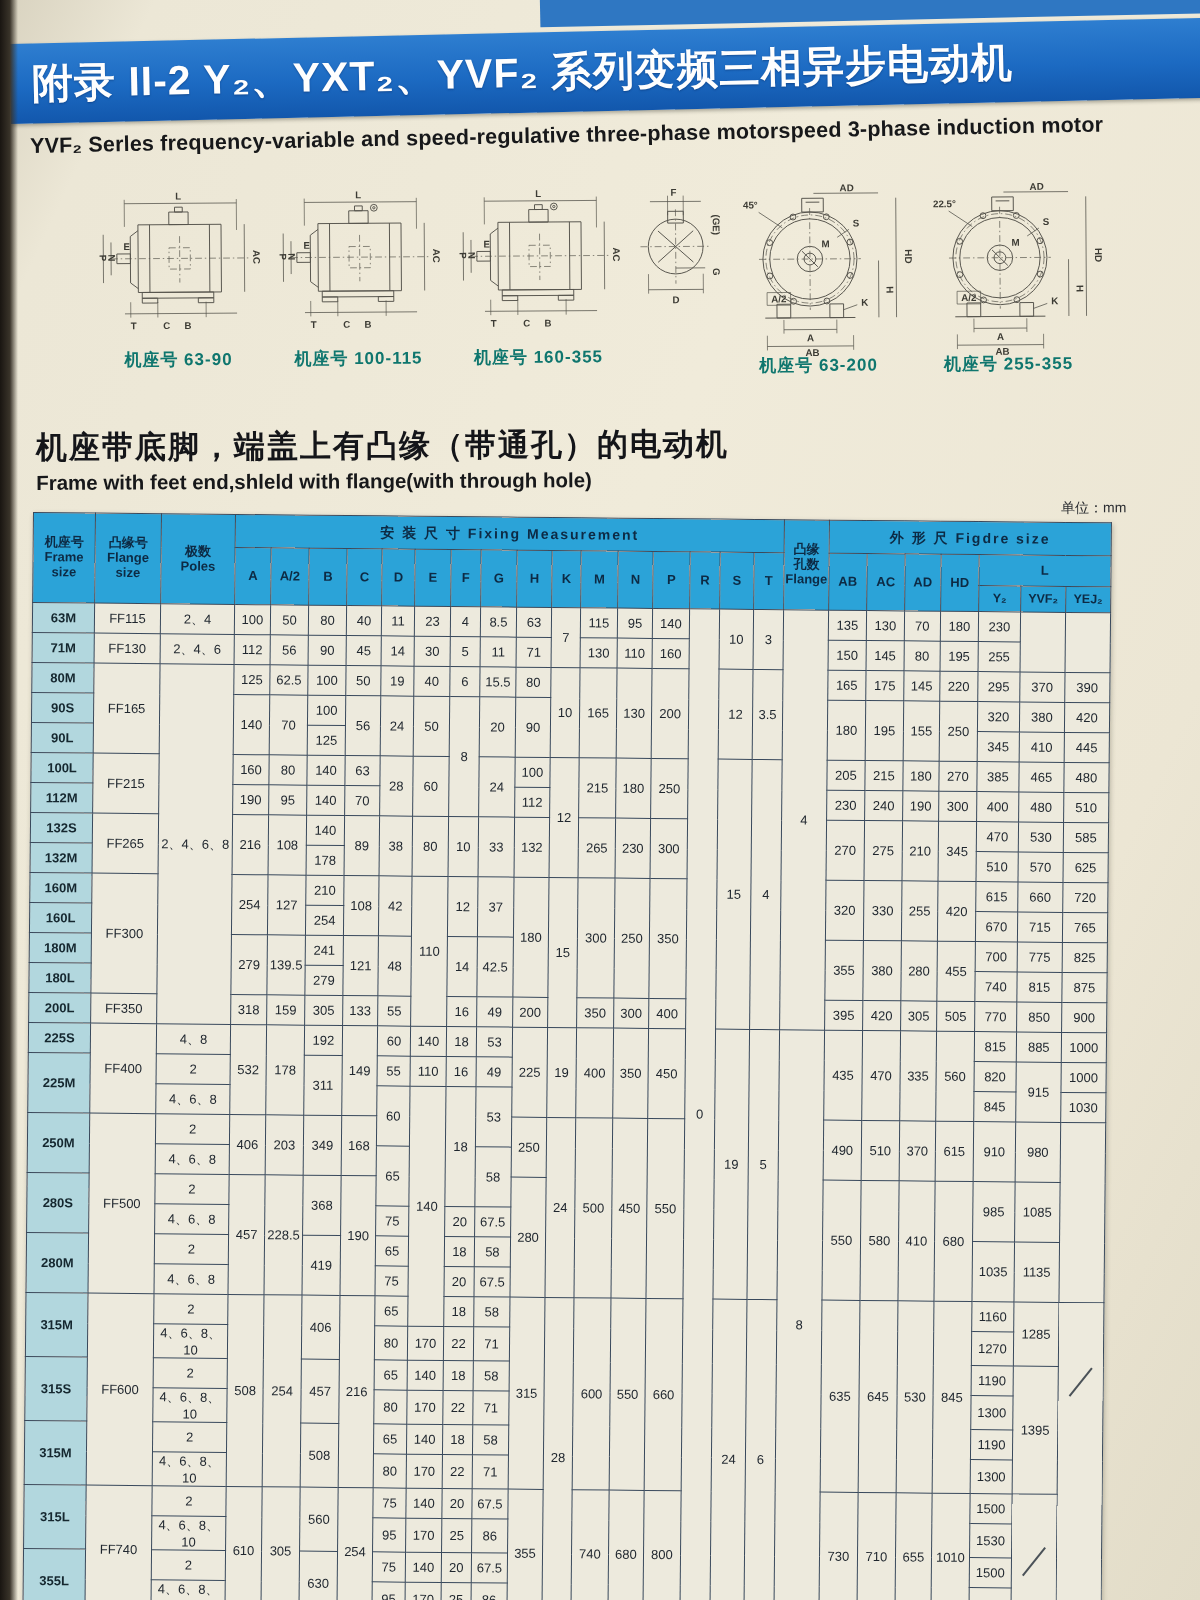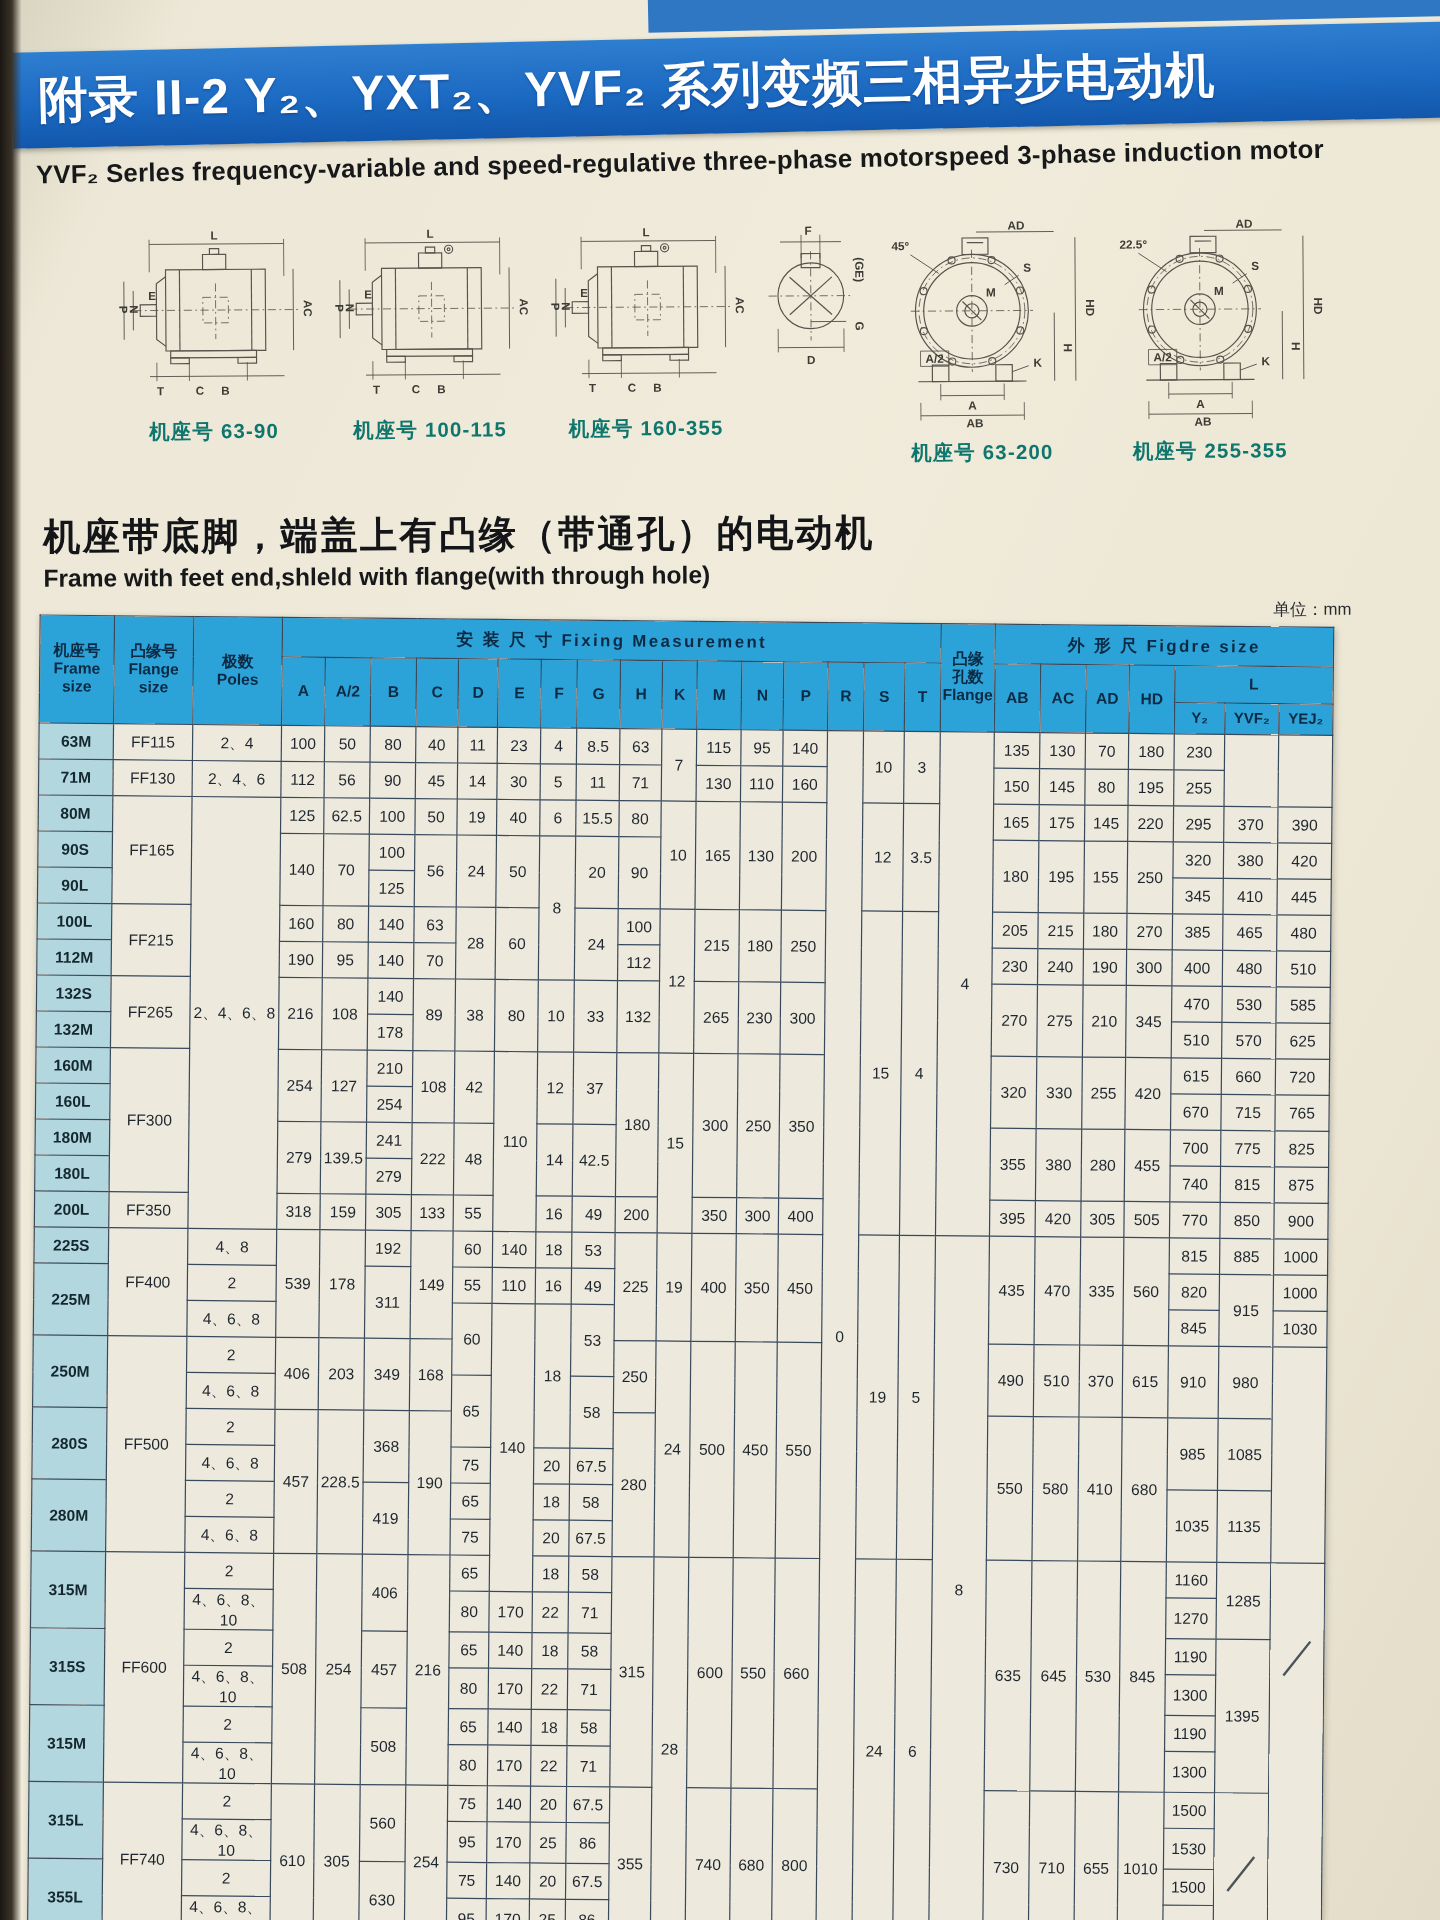--- a/index.html
+++ b/index.html
@@ -19,21 +19,21 @@
   .banner-title{color:#fefefe;font-size:41px;font-weight:bold;letter-spacing:1px;
     padding-left:22px;white-space:nowrap;text-shadow:0 1px 2px rgba(0,30,80,.4);}
   .subtitle{position:absolute;left:30px;top:134px;width:1150px;
     font-size:21.5px;font-weight:bold;color:#17181a;transform:rotate(-1.15deg);
     transform-origin:left center;white-space:nowrap;letter-spacing:.2px;}
   .diagrams{position:absolute;left:88px;top:182px;width:1100px;height:220px;
     display:flex;transform:rotate(-0.4deg);}
   .slot{display:flex;flex-direction:column;align-items:center;}
   .slot .dgwrap{height:163px;display:flex;align-items:flex-start;}
   .caption{font-size:17px;font-weight:bold;color:#0f766e;letter-spacing:1px;white-space:nowrap;}
-  .cap-low{margin-top:22px;}
+  .cap-low{margin-top:10px;}
   .dg{stroke:#56544c;fill:none;stroke-width:1;}
   .dg text{stroke:none;fill:#3c3b34;font-size:10px;font-weight:bold;font-family:"Liberation Sans","DejaVu Sans",sans-serif;}
   .dg .dim{stroke-width:.8;}
   .dg .ext{stroke-width:.7;}
   .dg .cl{stroke-width:.7;stroke-dasharray:7 3 1.5 3;}
   .section{position:absolute;left:36px;top:424px;width:1130px;transform:rotate(-0.3deg);}
   .sec-cn{font-size:31px;font-weight:bold;color:#141519;letter-spacing:2px;}
   .sec-en{font-size:20.5px;font-weight:bold;color:#17181a;margin-top:2px;}
   .unit{position:absolute;right:40px;top:78px;font-size:14px;color:#2a2c30;}
   .tblwrap{position:absolute;left:33px;top:512px;transform:rotate(0.55deg);transform-origin:top left;}
@@ -598,21 +598,21 @@
           <td>254</td>
           <td>670</td>
           <td>715</td>
           <td>765</td>
         </tr>
         <tr>
           <td class="fr">180M</td>
           <td rowspan="2">279</td>
           <td rowspan="2">139.5</td>
           <td>241</td>
-          <td rowspan="2">222</td>
+          <td rowspan="2">121</td>
           <td rowspan="2">48</td>
           <td rowspan="2">14</td>
           <td rowspan="2">42.5</td>
           <td rowspan="2">355</td>
           <td rowspan="2">380</td>
           <td rowspan="2">280</td>
           <td rowspan="2">455</td>
           <td>700</td>
           <td>775</td>
           <td>825</td>
@@ -643,21 +643,21 @@
           <td>305</td>
           <td>505</td>
           <td>770</td>
           <td>850</td>
           <td>900</td>
         </tr>
         <tr>
           <td class="fr">225S</td>
           <td rowspan="3">FF400</td>
           <td>4、8</td>
-          <td rowspan="3">539</td>
+          <td rowspan="3">532</td>
           <td rowspan="3">178</td>
           <td>192</td>
           <td rowspan="3">149</td>
           <td>60</td>
           <td>140</td>
           <td>18</td>
           <td>53</td>
           <td rowspan="3">225</td>
           <td rowspan="3">19</td>
           <td rowspan="3">400</td>

